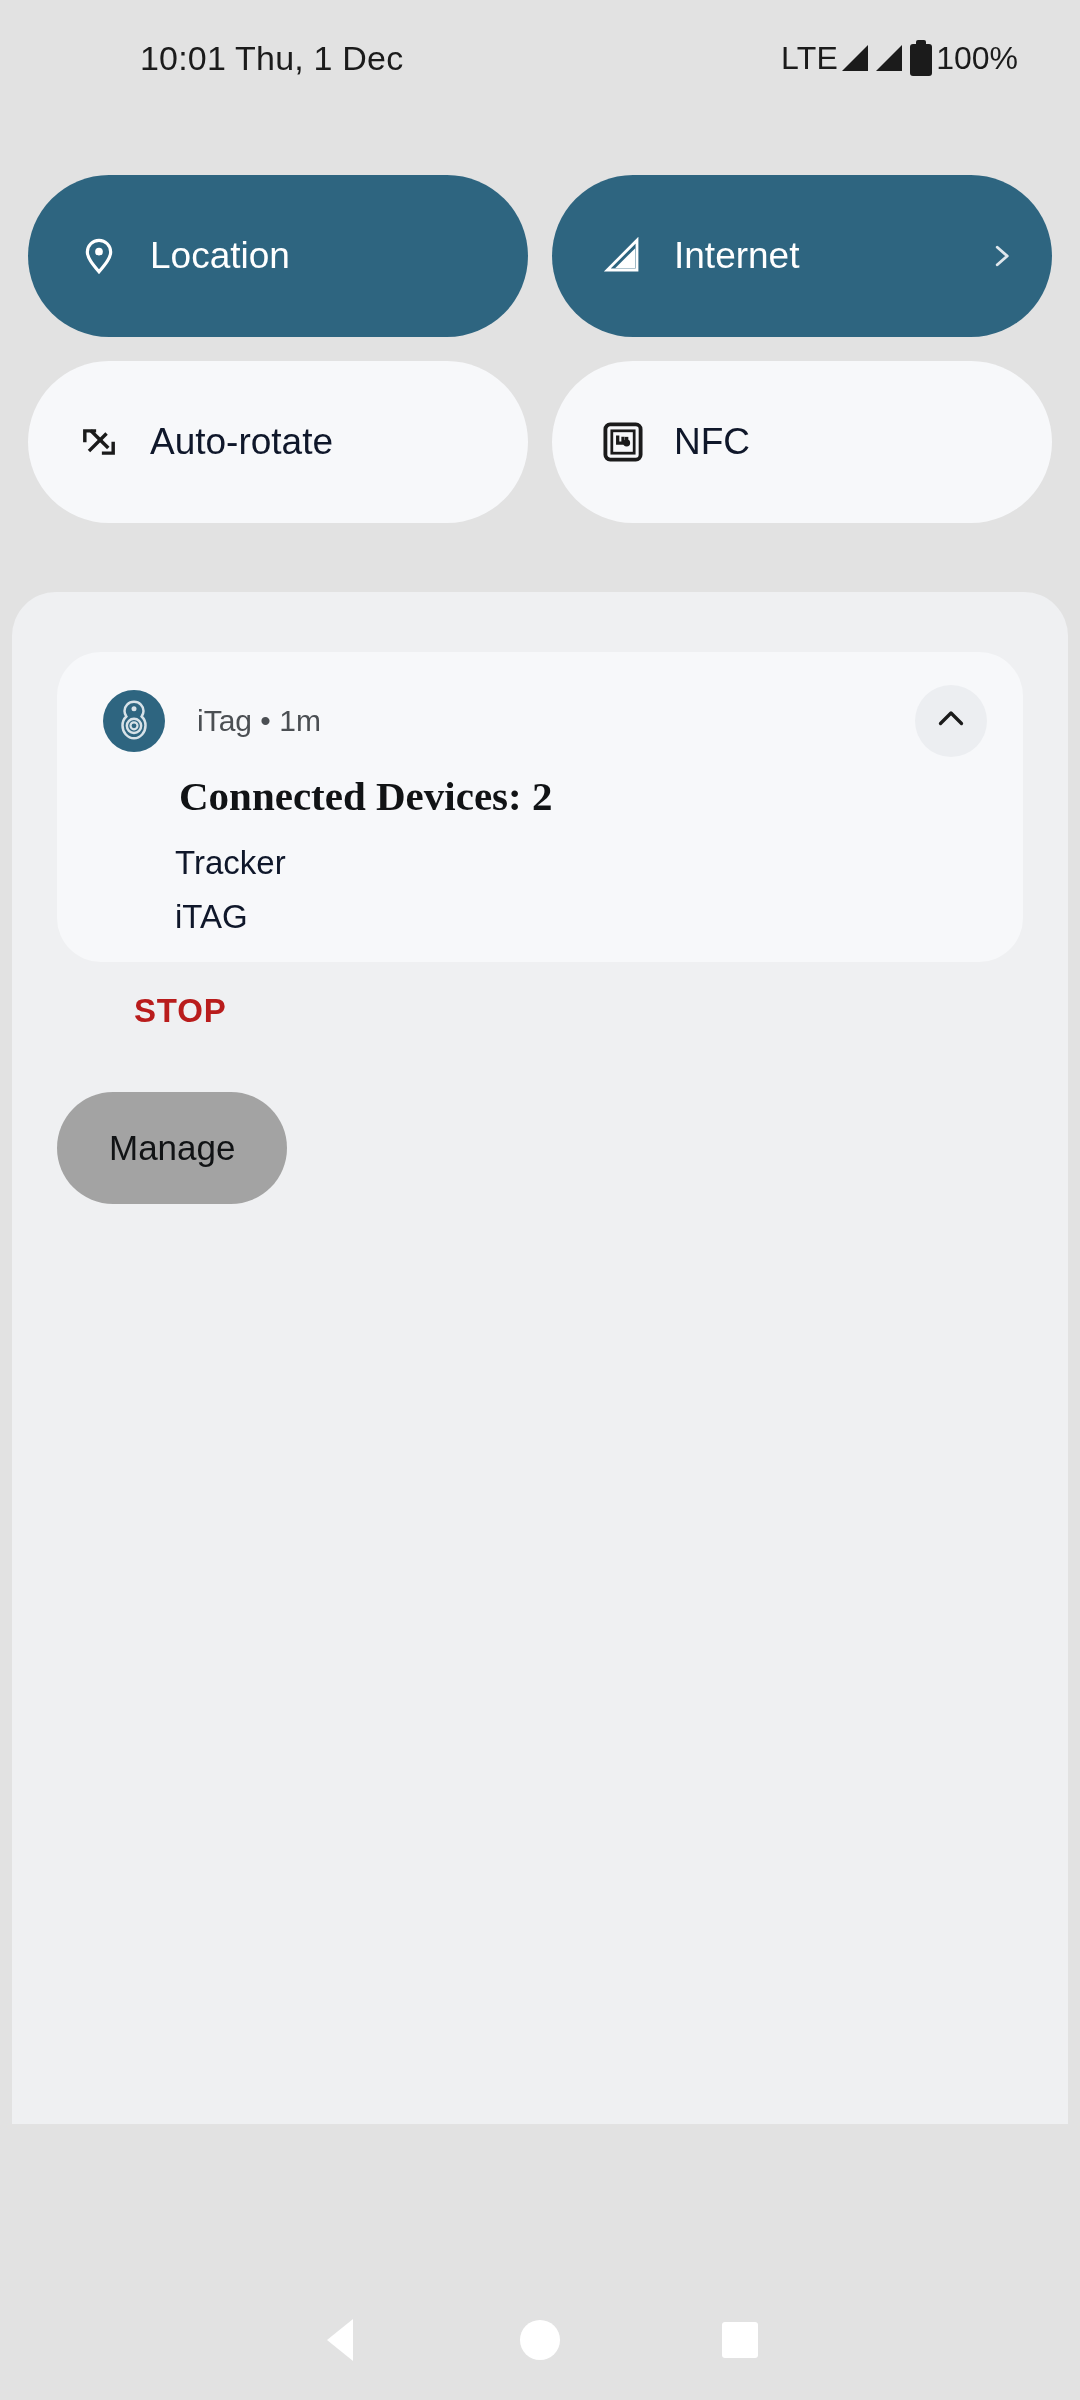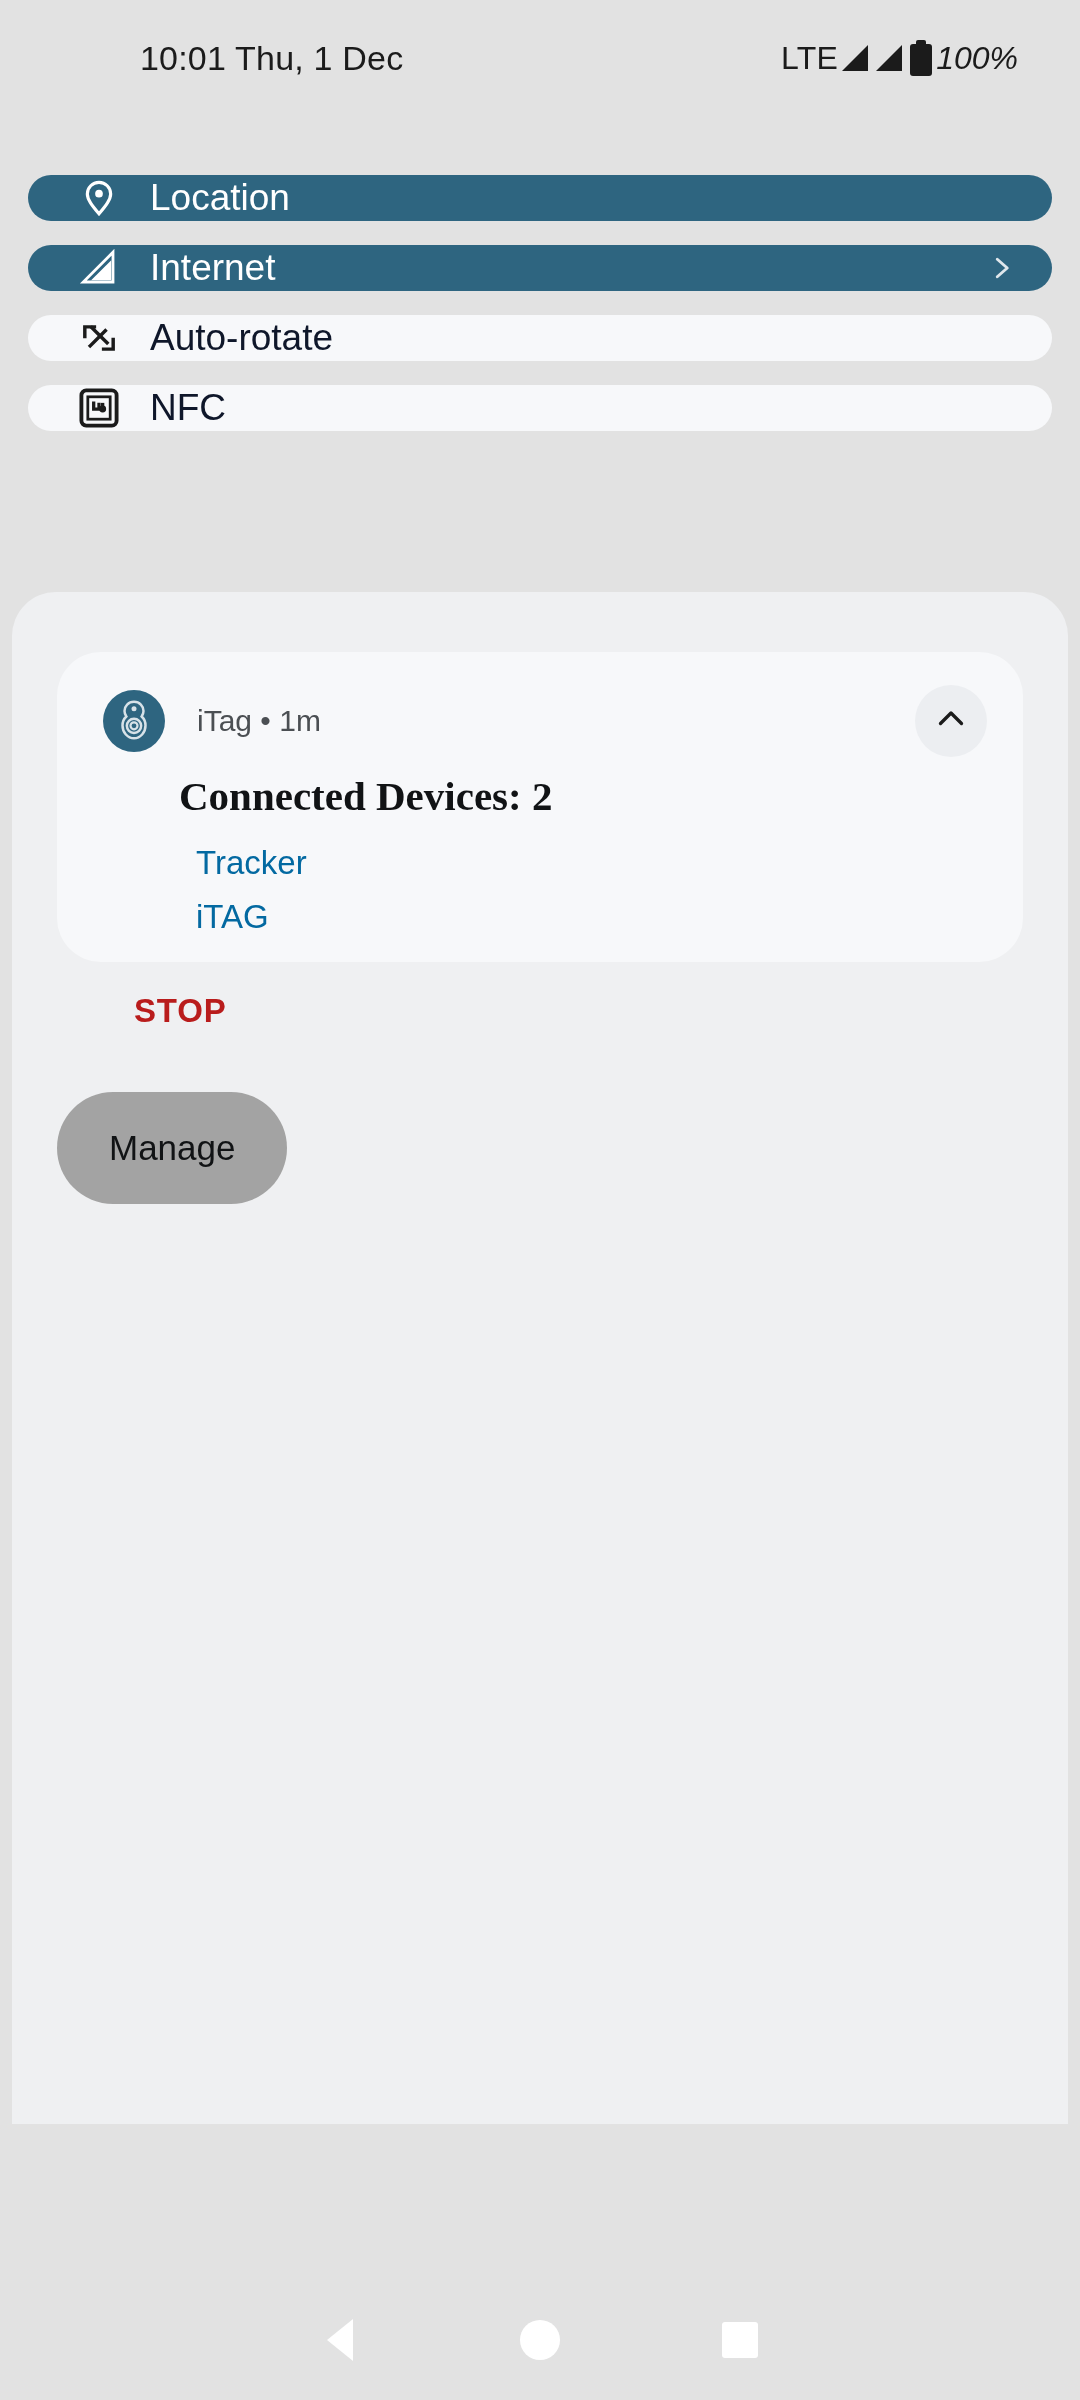--- a/index.html
+++ b/index.html
@@ -18,29 +18,29 @@
     padding:16px 62px 0 140px;
   }
   .status-left { font-size:34px; color:#1b1b1b; letter-spacing:.2px; white-space:nowrap; }
   .status-right { display:flex; align-items:center; gap:0; }
   .status-right .lte { font-size:32px; color:#1b1b1b; letter-spacing:.3px; }
   .sig { width:34px; height:30px; position:relative; }
   .sig svg { display:block; }
   .batt { width:22px; height:36px; position:relative; margin-left:4px; }
   .batt-body { position:absolute; bottom:0; left:0; width:22px; height:32px; background:#1b1b1b; border-radius:3px; }
   .batt-cap { position:absolute; top:0; left:6px; width:10px; height:6px; background:#1b1b1b; border-radius:2px 2px 0 0; }
-  .batt-pct { font-size:32px; color:#1b1b1b; margin-left:4px;font-style:italic; }
+  .batt-pct { font-size:32px; color:#1b1b1b; margin-left:4px; }
 
   
   .qs-wrap {
     position:absolute; top:175px; left:0; width:1080px;
     display:flex; flex-direction:column; gap:24px;
     padding:0 28px;
   }
-  .qs-row { display:flex; gap:24px;flex-direction:column; }
+  .qs-row { display:flex; gap:24px; }
   .tile {
     flex:1; height:162px; border-radius:81px;
     display:flex; align-items:center;
     padding-left:48px; padding-right:36px;
     position:relative;
   }
   .tile.on { background:#2e6580; }
   .tile.off { background:#f7f8fa; }
   .tile .t-icon { width:46px; height:46px; flex:0 0 46px; display:flex; align-items:center; justify-content:center; }
   .tile .t-label { font-size:37px; margin-left:28px; white-space:nowrap; }
@@ -74,22 +74,22 @@
   .notif-meta { font-size:30px; color:#4b4f53; margin-left:32px; white-space:nowrap; }
   .collapse-btn {
     margin-left:auto; width:72px; height:72px; border-radius:50%;
     background:#eceef1; display:flex; align-items:center; justify-content:center;
   }
   .notif-title {
     position:absolute; top:120px; left:122px;
     font-size:41px; font-weight:bold; color:#111315; white-space:nowrap;font-family:Liberation Serif, serif;
   }
   .notif-line {
-    position:absolute; left:139px;
-    font-size:33px; color:#0369a1; white-space:nowrap;
+    position:absolute; left:118px;
+    font-size:33px; color:#0f172a; white-space:nowrap;
   }
   .notif-line.l1 { top:192px; }
   .notif-line.l2 { top:246px; }
   .notif-action {
     position:absolute; top:400px; left:122px;
     font-size:33px; font-weight:bold; color:#b91c1c; letter-spacing:.8px;
   }
   .manage-btn {
     position:absolute; top:500px; left:45px;
     height:112px; padding:0 52px;

